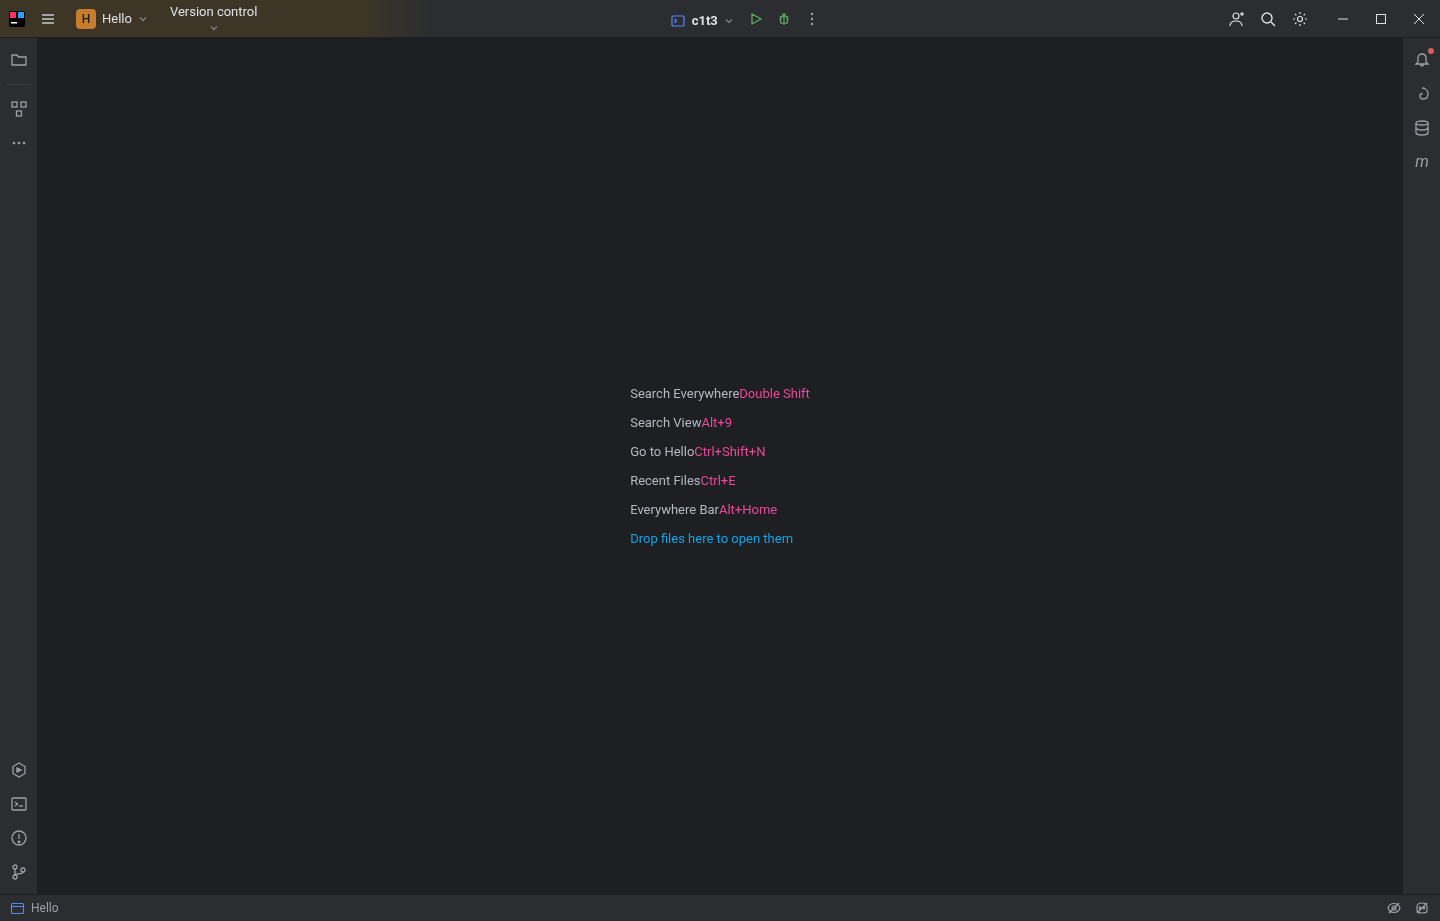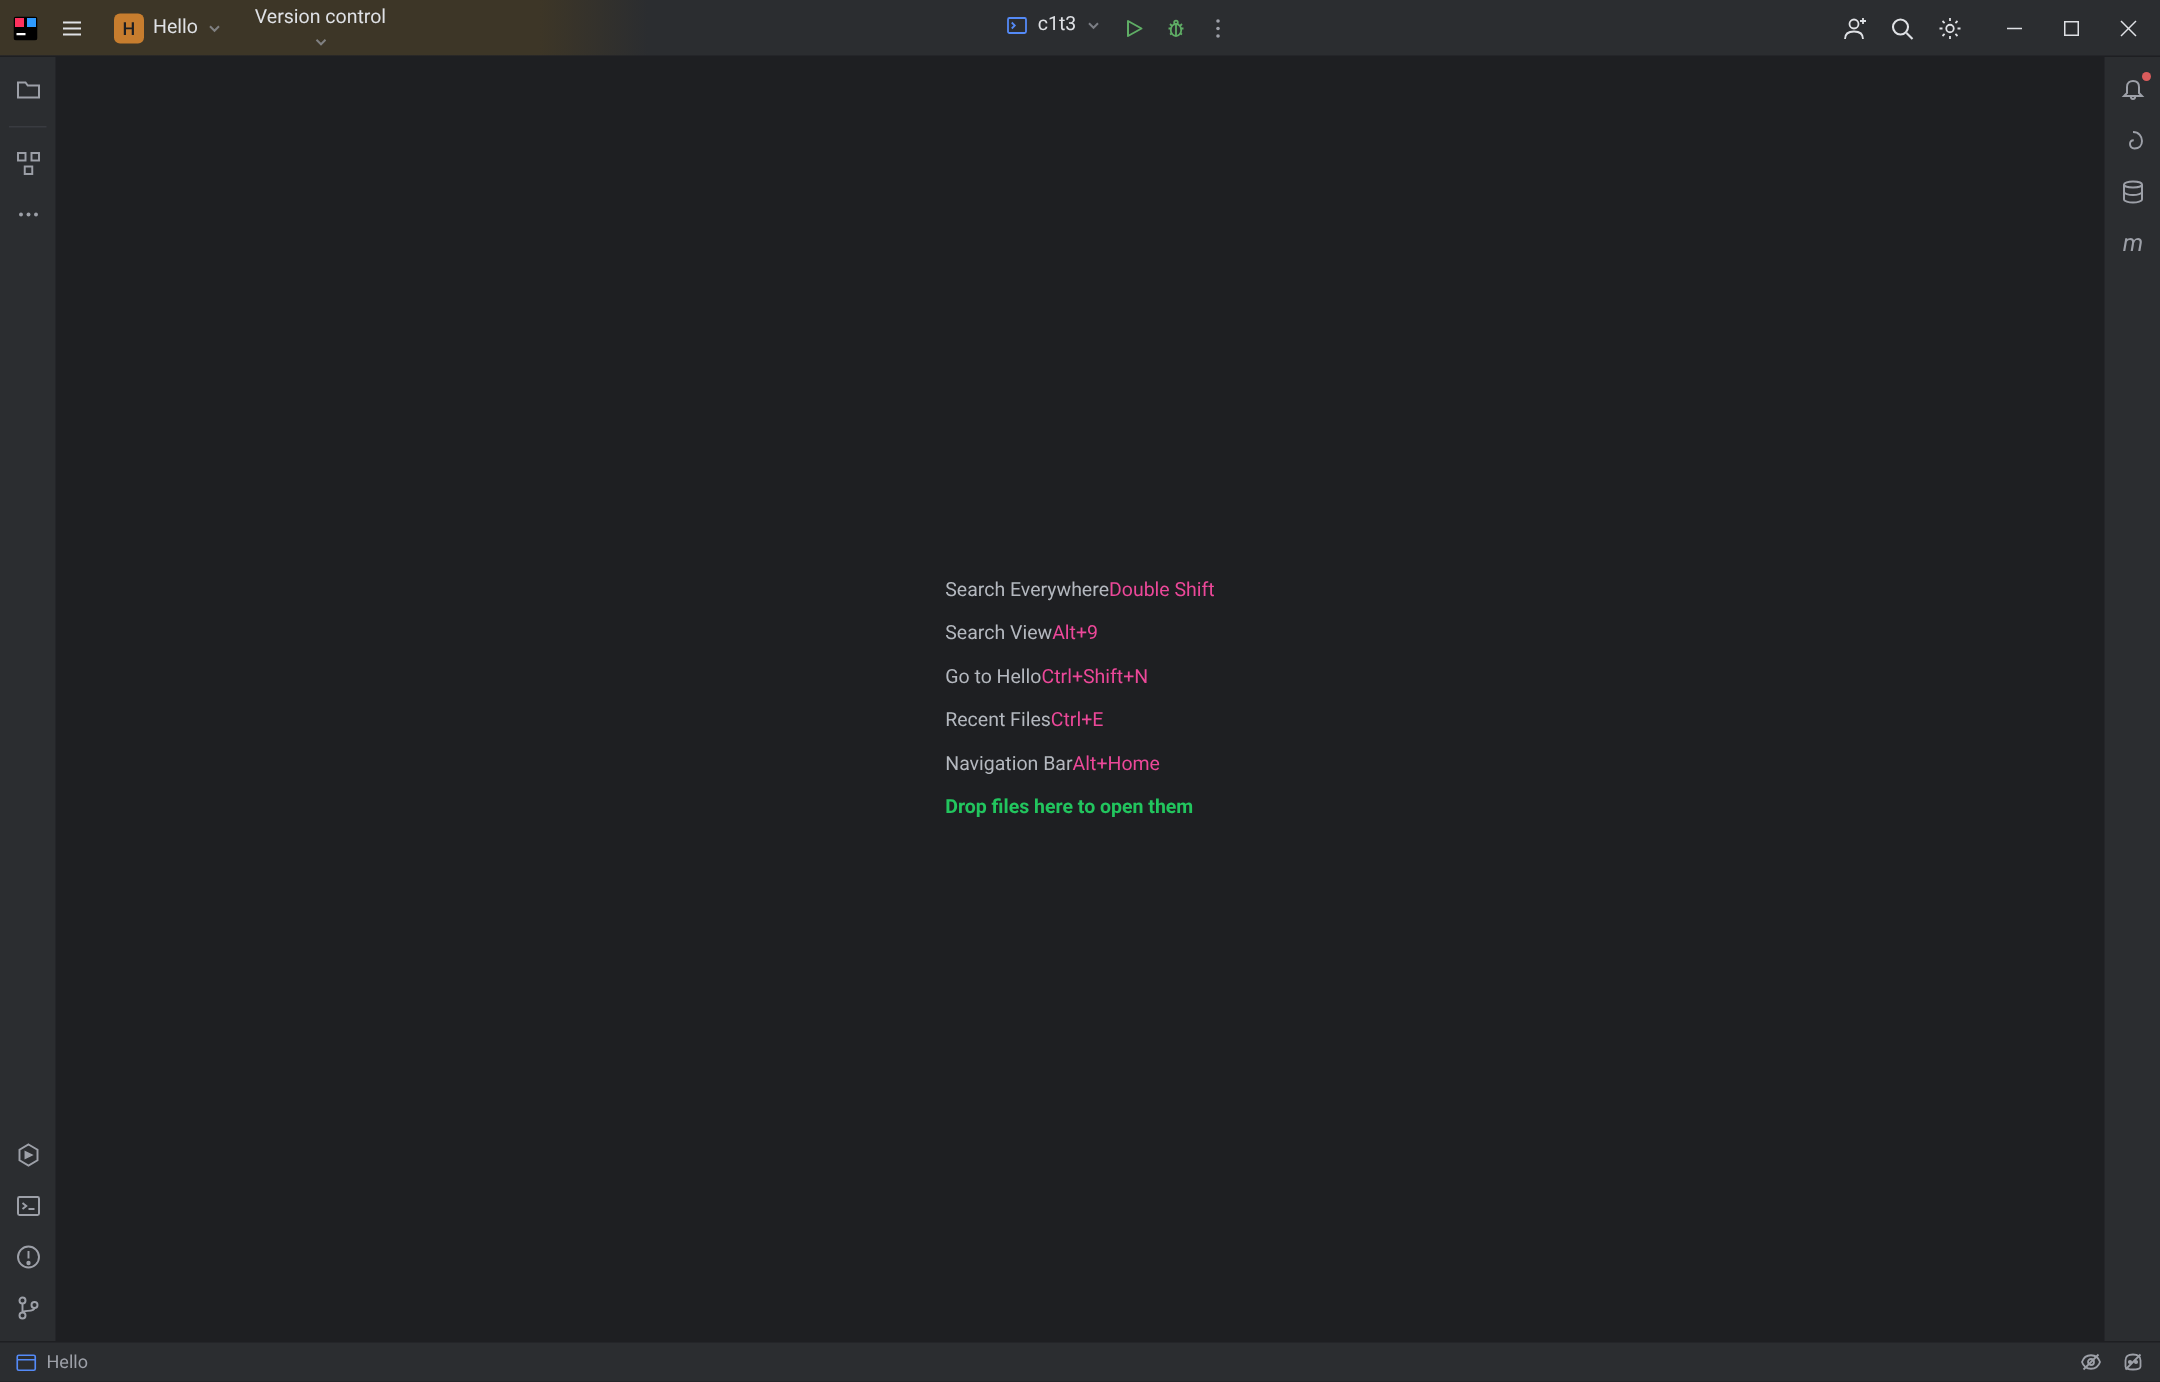--- a/index.html
+++ b/index.html
@@ -28,23 +28,24 @@
     }
     .titlebar-left {
       display: flex;
       align-items: center;
       gap: 8px;
       flex: 0 0 auto;
     }
     .titlebar-center {
       flex: 1;
       display: flex;
-      align-items: flex-start;
+      align-items: flex-end;
       justify-content: center;
       gap: 0;
+      font-weight: bold;
     }
     .titlebar-right {
       display: flex;
       align-items: center;
       gap: 4px;
       flex: 0 0 auto;
     }
     .app-icon {
       width: 18px;
       height: 18px;
@@ -183,23 +184,22 @@
       align-items: baseline;
       font-size: 13px;
     }
     .welcome-label {
       color: #b4b8bf;
     }
     .welcome-shortcut {
       color: #ec4899;
     }
     .welcome-hint {
-      color: #22c55e;
+      color: #0ea5e9;
       font-size: 13px;
-      font-weight: bold;
     }
     .right-sidebar {
       width: 38px;
       background: #2b2d30;
       border-left: 1px solid #1e1f22;
       display: flex;
       flex-direction: column;
       padding-top: 6px;
       gap: 2px;
     }
@@ -434,21 +434,21 @@
       </div>
       <div class="welcome-row">
         <span class="welcome-label">Go to Hello</span>
         <span class="welcome-shortcut">Ctrl+Shift+N</span>
       </div>
       <div class="welcome-row">
         <span class="welcome-label">Recent Files</span>
         <span class="welcome-shortcut">Ctrl+E</span>
       </div>
       <div class="welcome-row">
-        <span class="welcome-label">Navigation Bar</span>
+        <span class="welcome-label">Everywhere Bar</span>
         <span class="welcome-shortcut">Alt+Home</span>
       </div>
       <div class="welcome-hint">Drop files here to open them</div>
     </div>
   </div>
 
   <div class="right-sidebar">
     <div class="sidebar-btn notif-btn">
       <svg width="18" height="18" viewBox="0 0 18 18" fill="none" stroke="#9da0a8" stroke-width="1.3">
         <path d="M5 7 C5 4 7 3 9 3 C11 3 13 4 13 7 L13 11 L15 13 L3 13 L5 11 Z"></path>

